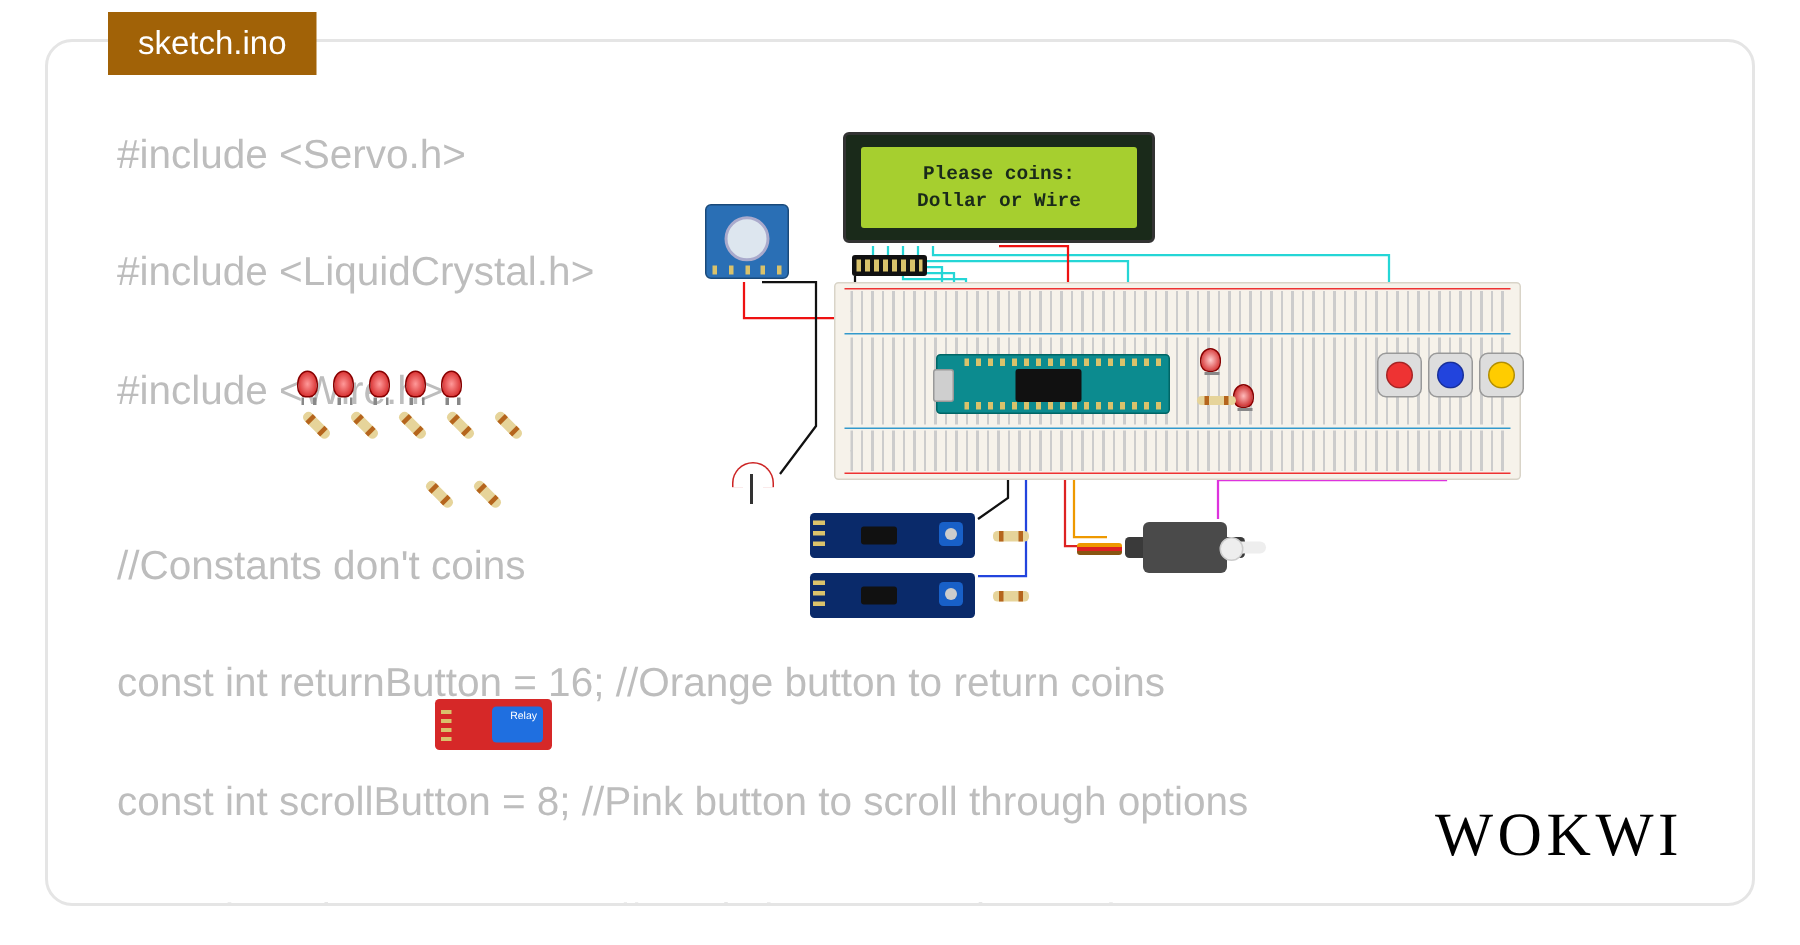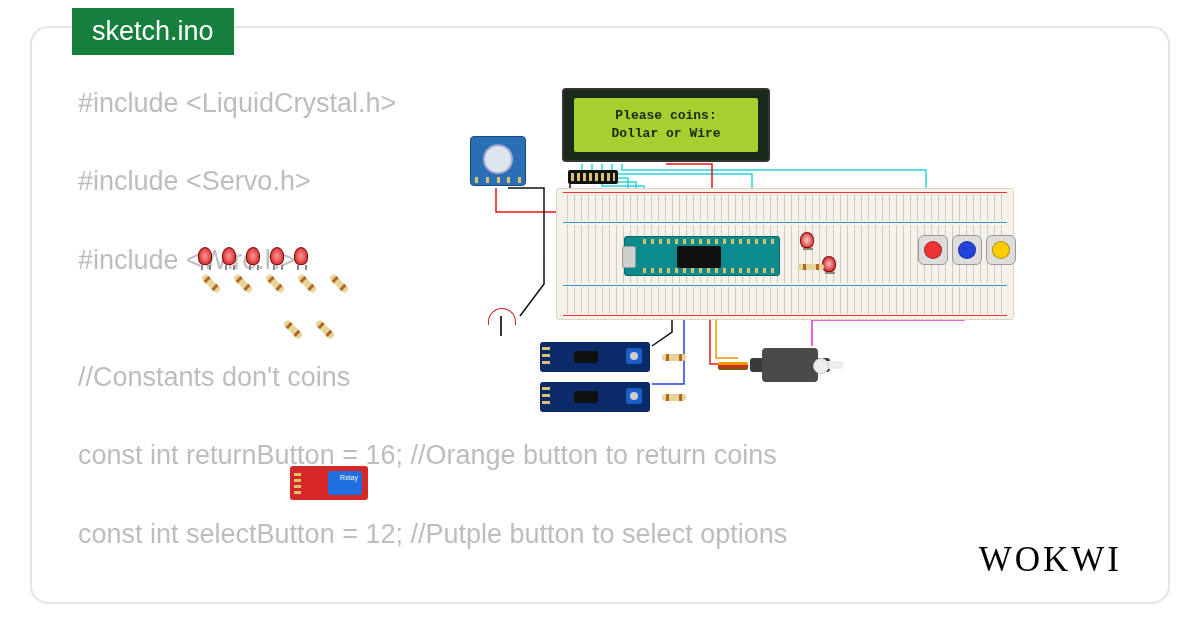--- a/index.html
+++ b/index.html
@@ -1,22 +1,22 @@
 <!DOCTYPE html>
 <html><head>
 <meta charset="utf-8">
 <style>
 *{margin:0;padding:0;box-sizing:border-box}
 html,body{width:1200px;height:630px;overflow:hidden;font-family:Arial,sans-serif;background:#fff}
 .stage{position:relative;width:1200px;height:630px;background:#fff}
 .card{position:absolute;left:30px;top:26px;right:30px;bottom:26px;border:2px solid #e5e5e5;border-radius:18px;background:#fff;padding:56px 46px 0 46px;overflow:hidden}
-.tab{position:absolute;left:72px;top:8px;background:#15803d;color:#fff;font-size:27px;padding:8px 20px;font-family:Arial,sans-serif;z-index:5}
+.tab{position:absolute;left:72px;top:8px;background:#a16207;color:#fff;font-size:22px;padding:8px 20px;font-family:Arial,sans-serif;z-index:5}
 .code{position:relative;font-family:-apple-system,BlinkMacSystemFont,'Segoe UI',Arial,sans-serif;font-size:27px;line-height:1.45;color:#bdbdbd;white-space:pre}
 .code .line{display:block}
-.brand{position:absolute;right:46px;bottom:22px;font-family:'Comic Sans MS',cursive;font-size:35px;letter-spacing:3px;font-weight:500;color:#000}
+.brand{position:absolute;right:46px;bottom:22px;font-family:'Comic Sans MS',cursive;font-size:41px;letter-spacing:3px;font-weight:500;color:#000}
 
 .sim{position:absolute;left:420px;top:60px;width:650px;height:350px;pointer-events:none}
 
 
 .lcd{position:absolute;left:110px;top:0;width:208px;height:74px;background:#1a2a1a;border-radius:4px;border:2px solid #333}
 .lcd-screen{position:absolute;left:10px;right:10px;top:8px;bottom:8px;background:#a6cf2f;border-radius:2px;font-family:'Courier New',monospace;font-size:13px;font-weight:bold;color:#1a2a1a;display:flex;flex-direction:column;align-items:center;justify-content:center;line-height:1.35;text-align:center}
 
 
 .rtcbox{position:absolute;left:18px;top:48px;width:56px;height:50px;background:#2a6fb5;border-radius:4px;border:1px solid #1a4a7a}
 .rtcbox .knob{position:absolute;left:50%;top:50%;transform:translate(-50%,-56%);width:30px;height:30px;border-radius:50%;background:#dde6ef;border:2px solid #aac}
@@ -118,26 +118,27 @@
 .wires{position:absolute;inset:0;width:100%;height:100%}
 .wires path,.wires line{fill:none;stroke-width:1.5}
 </style>
 </head>
 <body>
 
 <div class="stage">
   <div class="tab">sketch.ino</div>
   <div class="card">
 
-    <pre class="code"><span class="line">#include &lt;LiquidCrystal.h&gt;</span>
-<span class="line">#include &lt;Servo.h&gt;</span>
+    <pre class="code"><span class="line">#include &lt;Servo.h&gt;</span>
+<span class="line">#include &lt;LiquidCrystal.h&gt;</span>
 <span class="line">#include &lt;Wire.h&gt;</span>
 <span class="line"></span>
 <span class="line">//Constants don't coins</span>
 <span class="line">const int returnButton = 16; //Orange button to return coins</span>
+<span class="line">const int scrollButton = 8; //Pink button to scroll through options</span>
 <span class="line">const int selectButton = 12; //Putple button to select options</span>
 <span class="line"></span>
 </pre>
 
     <div class="sim">
 
       <svg class="wires" viewBox="0 0 650 350">
 
         <path d="M130 76 L130 90 L176 90 L176 146" stroke="#25d6d6"></path>
         <path d="M140 76 L140 94 L184 94 L184 146" stroke="#25d6d6"></path>

